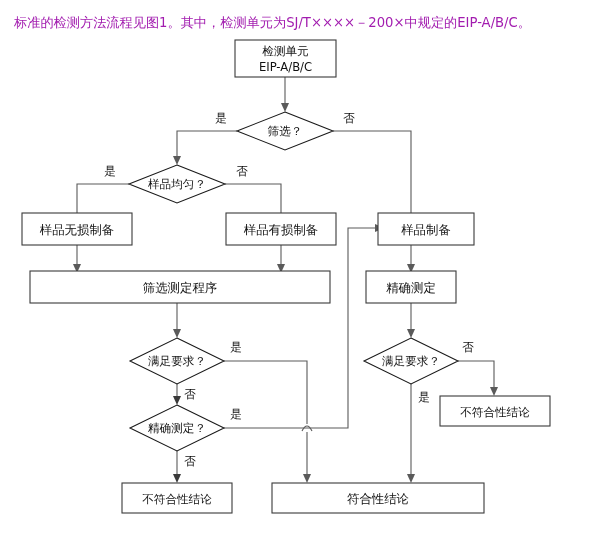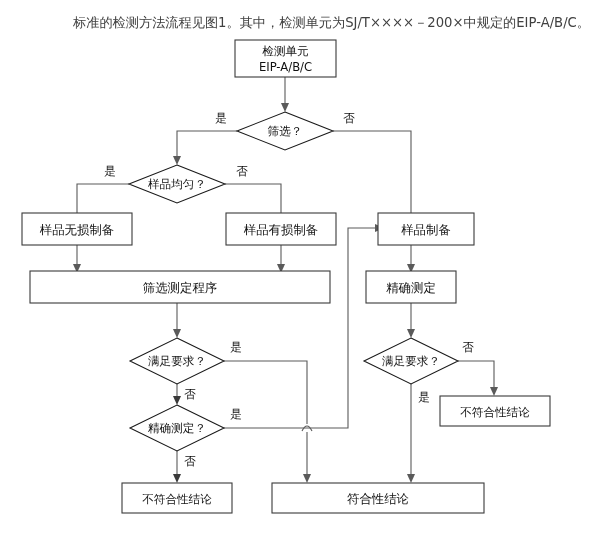--- a/index.html
+++ b/index.html
@@ -22,22 +22,21 @@
   }
   .caption {
     position: absolute;
     left: 14px;
     top: 14px;
     width: 576px;
     font-size: 13.2px;
     line-height: 18px;
     letter-spacing: 0px;
     white-space: nowrap;
-    color: #404040;
-    text-align: right;
+    color: #a21caf;
   }
   svg.flow {
     position: absolute;
     left: 0;
     top: 0;
     width: 600px;
     height: 547px;
   }
   .node-rect {
     fill: #ffffff;

